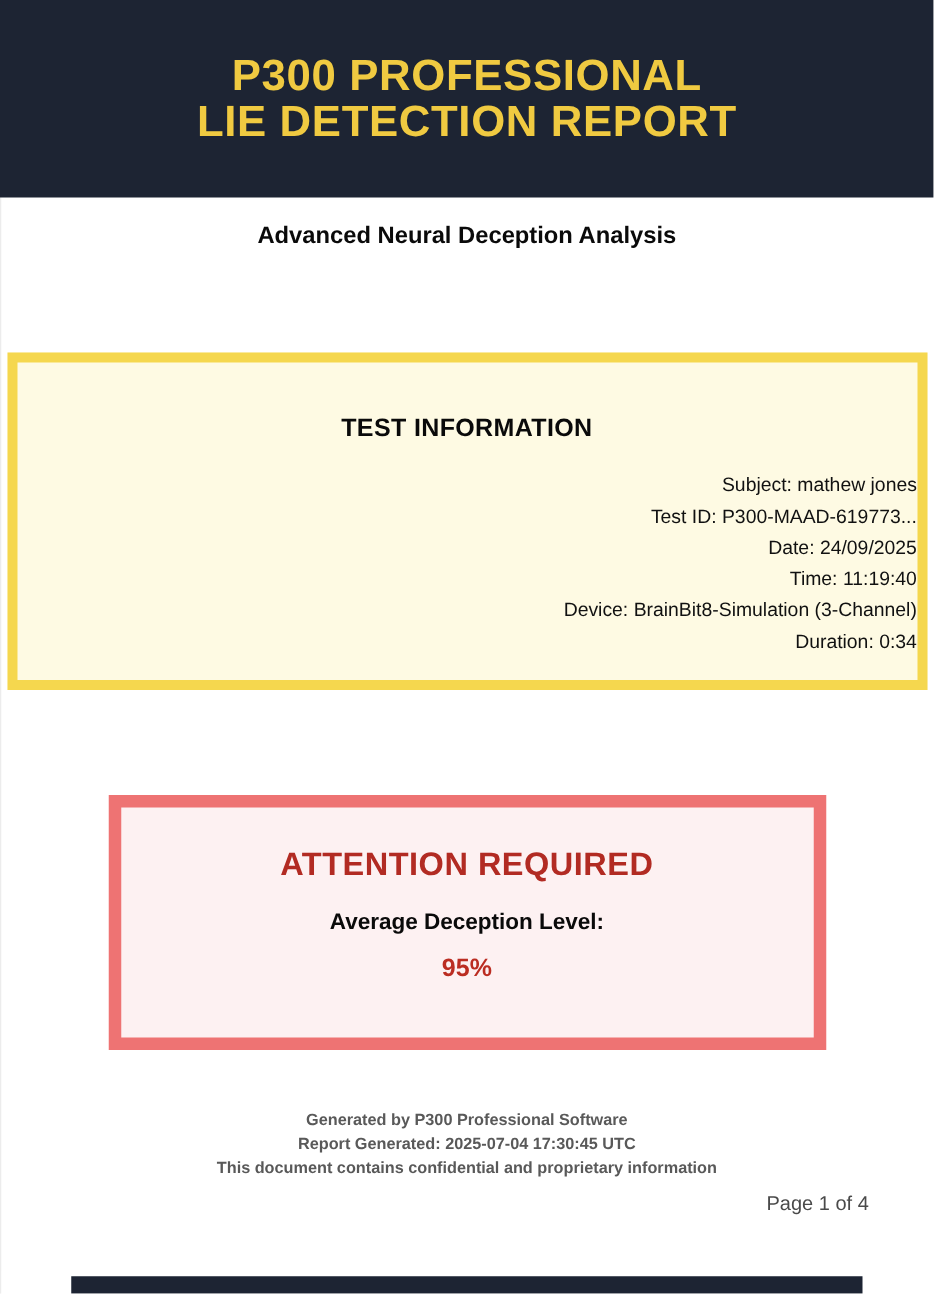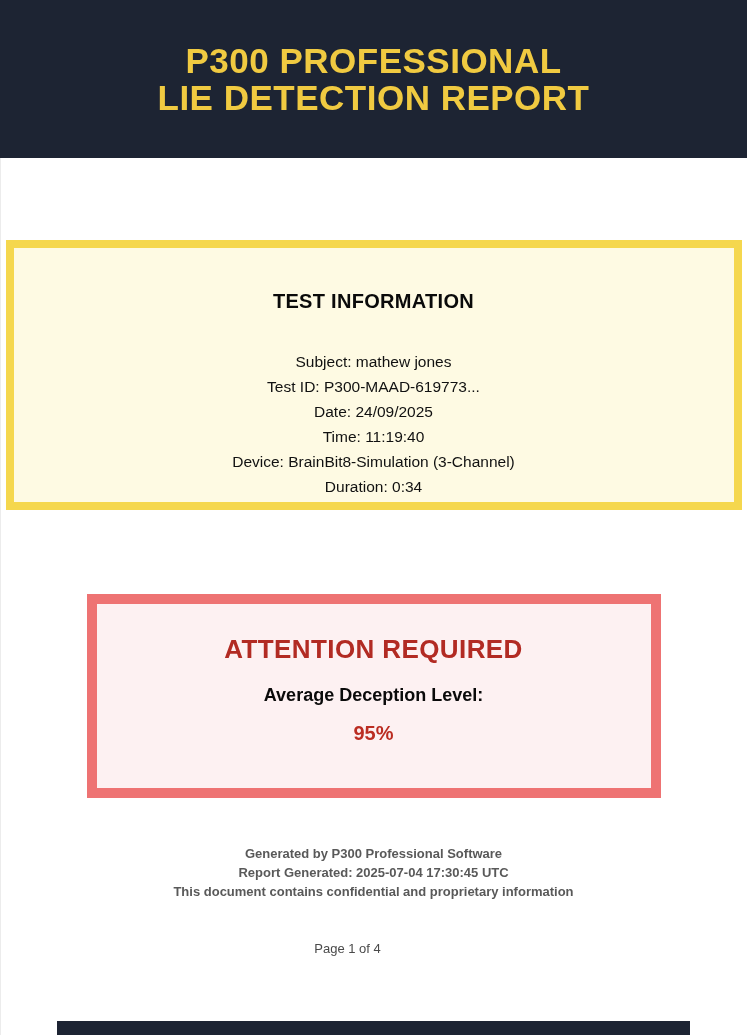--- a/index.html
+++ b/index.html
@@ -53,21 +53,22 @@
     padding-top: 42px;
     text-align: center;
   }
   .info-card .card-title {
     font-size: 20px;
     font-weight: bold;
     color: #0a0a0a;
     letter-spacing: 0.3px;
   }
   .info-lines {
-    margin-top: 36px;
+    margin-top: 21px;
+    text-align: right;
   }
   .info-line {
     font-size: 15.5px;
     line-height: 25px;
     color: #111111;
   }
   
   .alert-card {
     box-sizing: border-box;
     width: 574px;
@@ -101,24 +102,24 @@
     margin-top: 46px;
     text-align: center;
   }
   .footer-line {
     font-size: 13px;
     font-weight: bold;
     line-height: 19px;
     color: #595959;
   }
   .page-indicator {
-    margin-top: 40px;
+    margin-top: 12px;
     padding-right: 52px;
-    text-align: center;
-    font-size: 13px;
+    text-align: right;
+    font-size: 16px;
     color: #4a4a4a;
   }
   
   .next-page-strip {
     position: absolute;
     left: 57px;
     bottom: 0;
     width: 633px;
     height: 14px;
     background: #1d2433;
@@ -127,20 +128,21 @@
 </head>
 <body>
 
 <div class="page">
 
   <div class="header">
     <div class="title-line">P300 PROFESSIONAL</div>
     <div class="title-line">LIE DETECTION REPORT</div>
   </div>
 
+  <div class="subtitle">Advanced Neural Deception Analysis</div>
 
   <div class="info-card">
     <div class="card-title">TEST INFORMATION</div>
     <div class="info-lines">
       <div class="info-line">Subject: mathew jones</div>
       <div class="info-line">Test ID: P300-MAAD-619773...</div>
       <div class="info-line">Date: 24/09/2025</div>
       <div class="info-line">Time: 11:19:40</div>
       <div class="info-line">Device: BrainBit8-Simulation (3-Channel)</div>
       <div class="info-line">Duration: 0:34</div>

